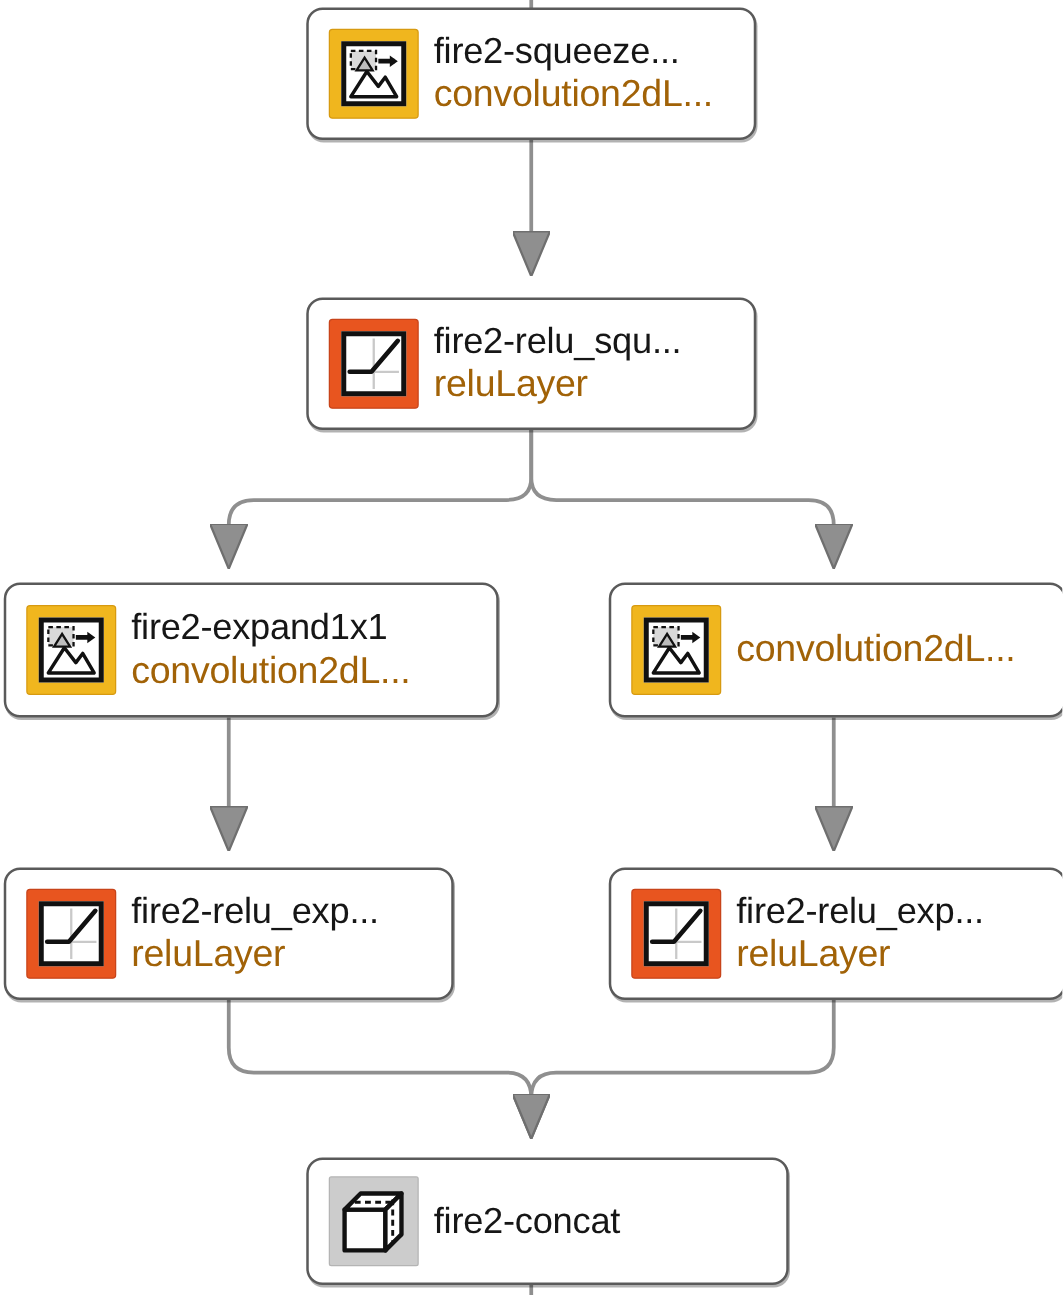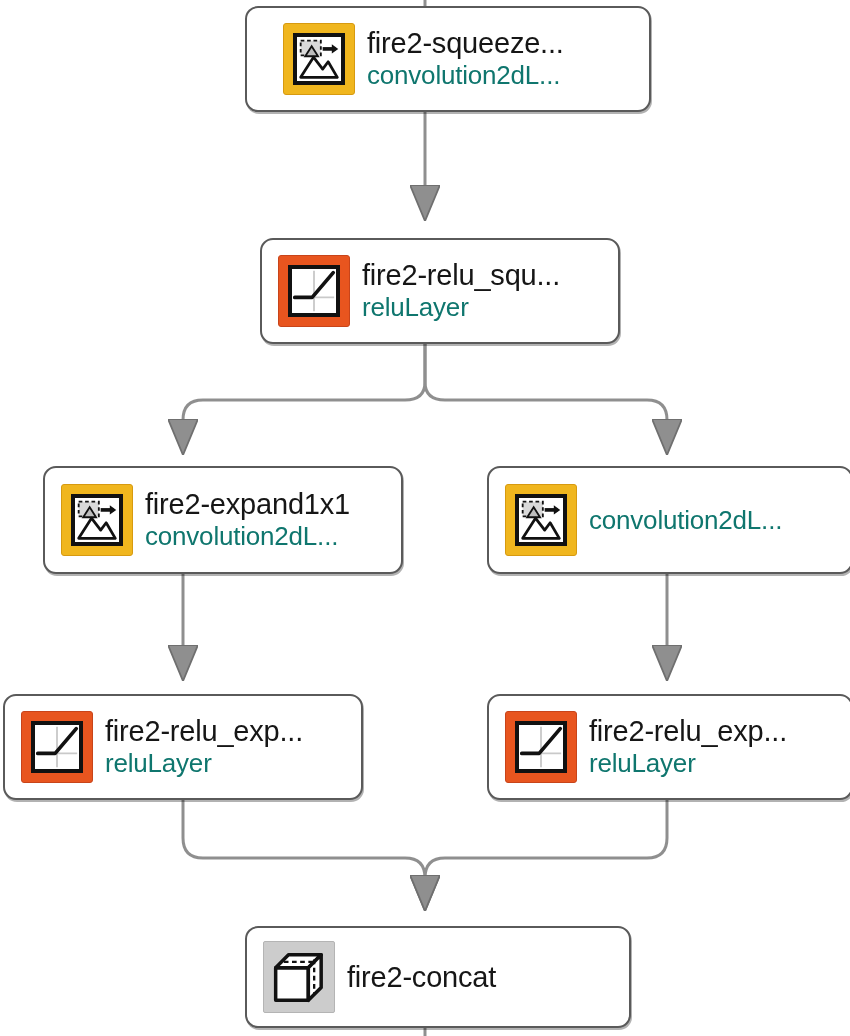--- a/index.html
+++ b/index.html
@@ -53,22 +53,22 @@
     overflow: hidden;
   }
   .node-title {
     color: #161616;
     font-size: 29px;
     line-height: 1.12;
     white-space: nowrap;
     letter-spacing: -0.2px;
   }
   .node-sub {
-    color: #0f766e;
-    font-size: 26px;
+    color: #a16207;
+    font-size: 30px;
     line-height: 1.14;
     white-space: nowrap;
     letter-spacing: -0.2px;
     margin-top: 1px;
   }
 
   
   .icon-conv {
     background: #f0b61e;
     border: 1px solid #d79a10;
@@ -141,56 +141,56 @@
       <path d="M667,574 L667,678" marker-end="url(#arrow)"></path>
 
       <path d="M183,800 L183,838 Q183,858 203,858 L405,858 Q425,858 425,878 L425,908" marker-end="url(#arrow)"></path>
 
       <path d="M667,800 L667,838 Q667,858 647,858 L445,858 Q425,858 425,878 L425,908" marker-end="url(#arrow)"></path>
 
       <path d="M425,1028 L425,1036"></path>
     </g>
   </svg>
 
-  <div class="node" style="left:245px; top:6px; width:406px; height:106px;padding-left:20px;">
+  <div class="node" style="left:245px; top:6px; width:360px; height:106px;">
     <div class="node-icon icon-conv">
       <div class="inner">
         <svg class="icon-svg" viewBox="0 0 48 48" preserveAspectRatio="none" aria-hidden="true">
           <rect x="4" y="4" width="22" height="16" fill="#d9d9d9" stroke="#111" stroke-width="2" stroke-dasharray="4 3"></rect>
           <path d="M9,21 L16,10 L23,21 Z" fill="#bdbdbd" stroke="#111" stroke-width="2"></path>
           <path d="M28,13 L42,13" stroke="#111" stroke-width="4"></path>
           <path d="M38,8 L45,13 L38,18 Z" fill="#111"></path>
           <path d="M4,44 L18,22 L28,35 L34,27 L44,44 Z" fill="#ffffff" stroke="#111" stroke-width="3" stroke-linejoin="round"></path>
         </svg>
       </div>
     </div>
     <div class="node-text">
       <div class="node-title">fire2-squeeze...</div>
       <div class="node-sub">convolution2dL...</div>
     </div>
   </div>
 
-  <div class="node" style="left:245px; top:238px; width:360px; height:106px;margin-left:15px;">
+  <div class="node" style="left:245px; top:238px; width:360px; height:106px;">
     <div class="node-icon icon-relu">
       <div class="inner">
         <svg class="icon-svg" viewBox="0 0 48 48" preserveAspectRatio="none" aria-hidden="true">
           <path d="M24,2 L24,46" stroke="#c9c9c9" stroke-width="2"></path>
           <path d="M2,31 L46,31" stroke="#c9c9c9" stroke-width="2"></path>
           <path d="M2,31 L46,31" stroke="#111" stroke-width="0"></path>
           <path d="M3,31 L22,31 L45,4" fill="none" stroke="#111" stroke-width="4" stroke-linejoin="round" stroke-linecap="round"></path>
         </svg>
       </div>
     </div>
     <div class="node-text">
       <div class="node-title">fire2-relu_squ...</div>
       <div class="node-sub">reluLayer</div>
     </div>
   </div>
 
-  <div class="node" style="left:3px; top:466px; width:360px; height:108px;margin-left:40px;">
+  <div class="node" style="left:3px; top:466px; width:396px; height:108px;">
     <div class="node-icon icon-conv">
       <div class="inner">
         <svg class="icon-svg" viewBox="0 0 48 48" preserveAspectRatio="none" aria-hidden="true">
           <rect x="4" y="4" width="22" height="16" fill="#d9d9d9" stroke="#111" stroke-width="2" stroke-dasharray="4 3"></rect>
           <path d="M9,21 L16,10 L23,21 Z" fill="#bdbdbd" stroke="#111" stroke-width="2"></path>
           <path d="M28,13 L42,13" stroke="#111" stroke-width="4"></path>
           <path d="M38,8 L45,13 L38,18 Z" fill="#111"></path>
           <path d="M4,44 L18,22 L28,35 L34,27 L44,44 Z" fill="#ffffff" stroke="#111" stroke-width="3" stroke-linejoin="round"></path>
         </svg>
       </div>

